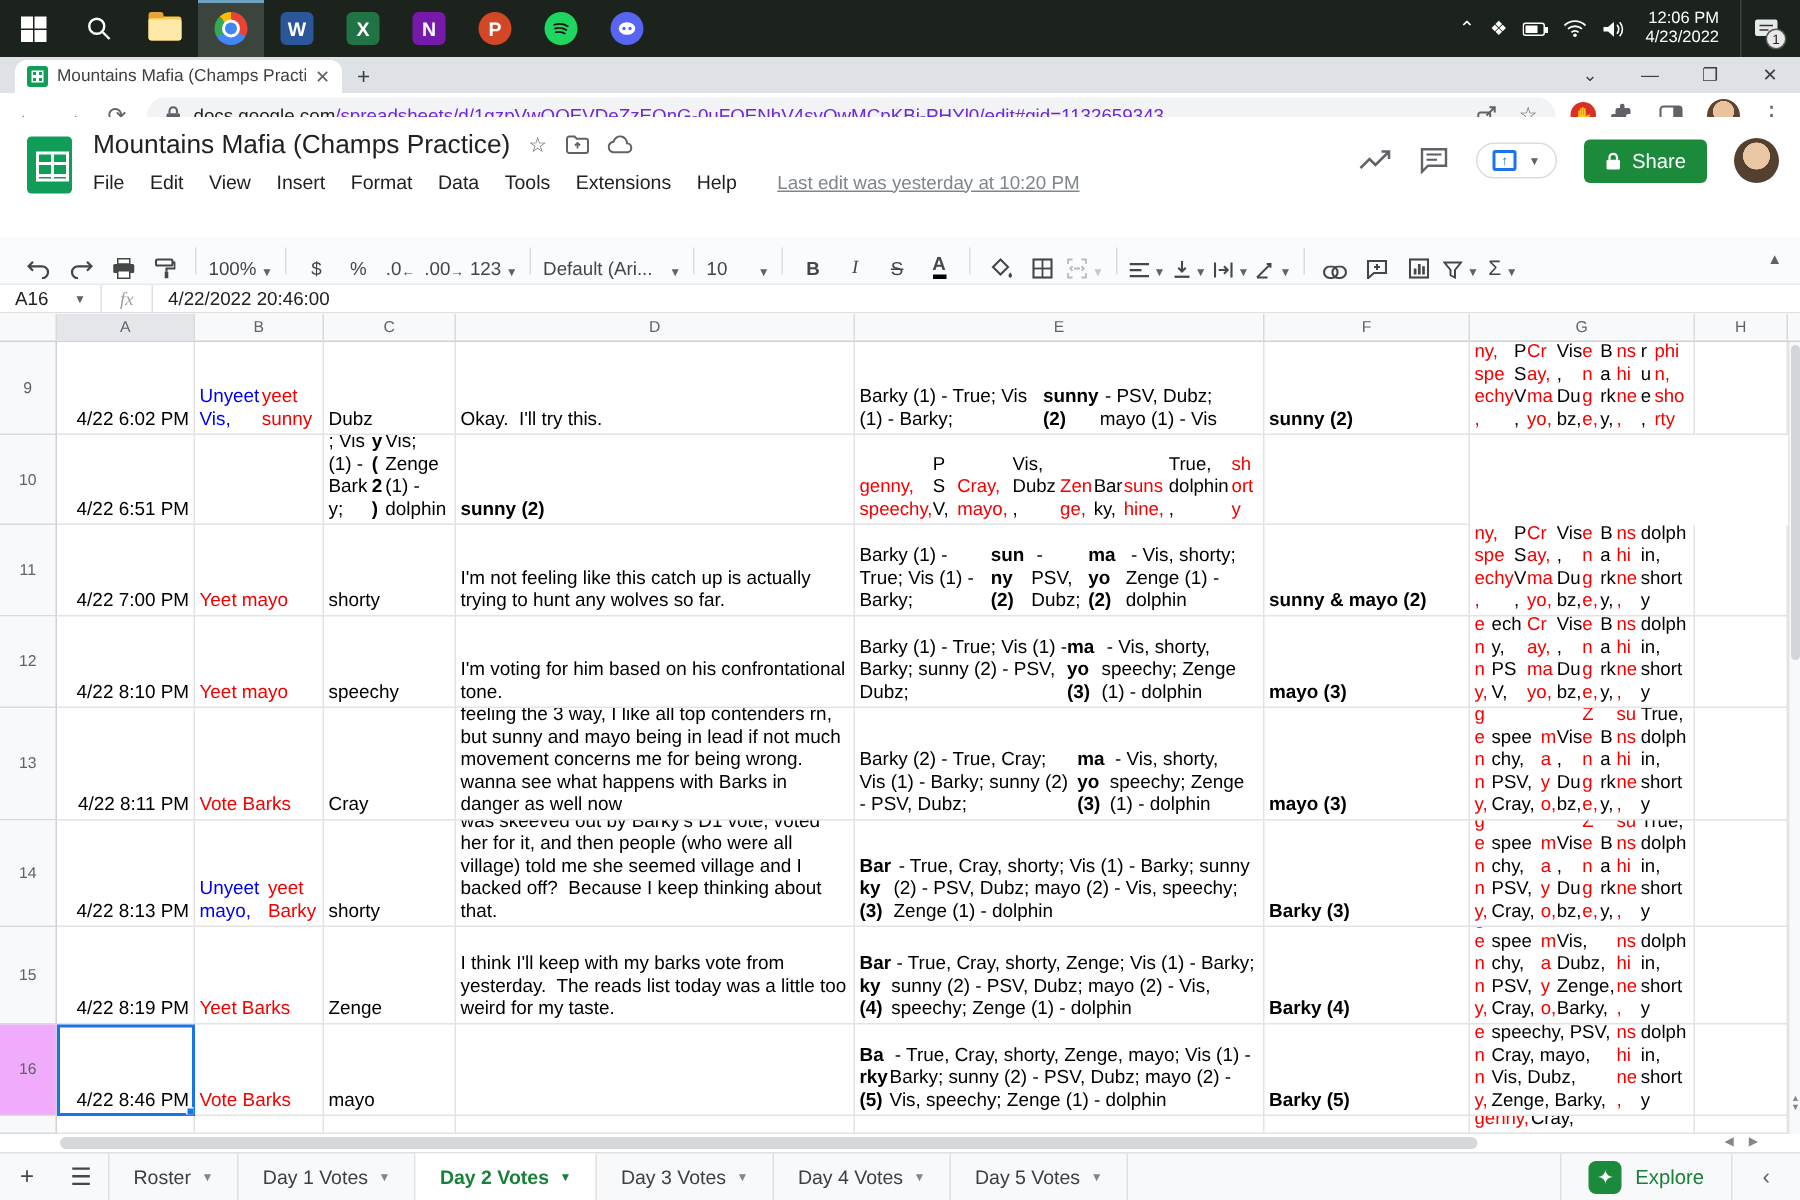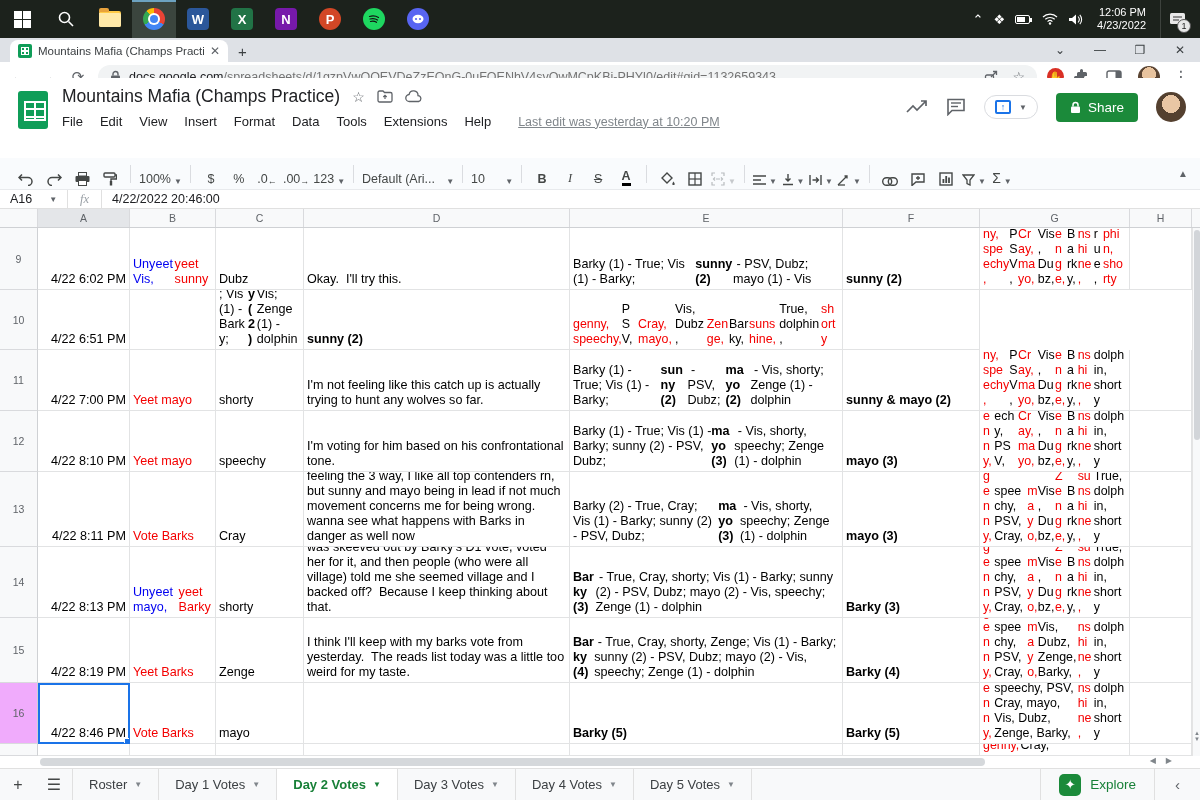--- a/index.html
+++ b/index.html
@@ -34,21 +34,21 @@
   .tab-title{font-size:11.5px;color:#3c4043;white-space:nowrap;overflow:hidden;flex:1;}
   .favicon{width:14px;height:14px;background:#0f9d58;border-radius:2px;position:relative;flex:none;}
   .favicon:before{content:"";position:absolute;inset:3px;background:linear-gradient(#fff,#fff) 50% 0/2px 100% no-repeat,linear-gradient(#fff,#fff) 0 50%/100% 2px no-repeat,#0f9d58;border:1.5px solid #fff;}
   .tab-x{color:#5f6368;font-size:12px;}
   .newtab{color:#3c4043;font-size:15px;margin-left:10px;padding-bottom:2px;}
   .winctl{margin-left:auto;display:flex;align-items:center;height:24px;}
   .winctl span{width:40px;text-align:center;color:#3c4043;font-size:12px;line-height:24px;}
   .addrbar{position:absolute;top:62px;left:0;width:1200px;height:30px;background:#fff;display:flex;align-items:center;padding:0 8px;gap:10px;border-bottom:1px solid #e8eaed;}
   .navic{color:#5f6368;font-size:15px;width:20px;text-align:center;}
   .omnibox{flex:1;height:24px;background:#f1f3f4;border-radius:12px;display:flex;align-items:center;padding:0 12px;gap:8px;font-size:12.5px;color:#202124;}
-  .omni-url span.path{color:#737373;}
+  .omni-url span.path{color:#6d28d9;}
   .extic{width:22px;text-align:center;color:#5f6368;}
   .handblock{width:17px;height:17px;border-radius:50%;background:#d93025;color:#fff;font-size:10px;display:flex;align-items:center;justify-content:center;}
   .avatar{width:22px;height:22px;border-radius:50%;background:radial-gradient(circle at 50% 38%,#e8c39e 0 40%,#5b4432 41% 75%,#8a6f5a 76%);}
 
   
   .appheader{position:absolute;top:78px;left:0;width:1200px;height:66px;background:#fff;}
   .slogo{position:absolute;left:18px;top:10px;width:34px;height:44px;display:flex;align-items:center;}
   .slogo .sq{width:30px;height:38px;background:#0f9d58;border-radius:3px;position:relative;}
   .slogo .sq:before{content:"";position:absolute;left:6px;top:10px;width:18px;height:16px;background:linear-gradient(#fff,#fff) 50% 0/2px 100% no-repeat,linear-gradient(#fff,#fff) 0 33%/100% 2px no-repeat,linear-gradient(#fff,#fff) 0 90%/100% 2px no-repeat,#0f9d58;border:2px solid #fff;}
   .title-row{position:absolute;left:62px;top:8px;display:flex;align-items:center;gap:12px;}
@@ -560,21 +560,21 @@
           <div class="cell c-f">Barky (4)</div>
           <div class="cell c-g"><span class="t-red">genny, </span><span>speechy, PSV, Cray, </span><span class="t-red">mayo, </span><span>Vis, Dubz, Zenge, Barky, </span><span class="t-red">sunshine, </span><span>True, dolphin, shorty</span></div>
           <div class="cell c-h"></div>
         </div>
         <div class="grow" style="height: 61px;">
           <div class="rowhdr hl">16</div>
           <div class="cell c-a selcell">4/22 8:46 PM<i class="fillhandle"></i></div>
           <div class="cell c-b"><span class="t-red">Vote Barks</span></div>
           <div class="cell c-c">mayo</div>
           <div class="cell c-d"></div>
-          <div class="cell c-e"><span class="t-bold">Barky (5)</span></div>
+          <div class="cell c-e"><span class="t-bold">Barky (5)</span><span> - True, Cray, shorty, Zenge, mayo; Vis (1) - Barky; sunny (2) - PSV, Dubz; mayo (2) - Vis, speechy; Zenge (1) - dolphin</span></div>
           <div class="cell c-f">Barky (5)</div>
           <div class="cell c-g"><span class="t-red">genny, </span><span>speechy, PSV, Cray, mayo, Vis, Dubz, Zenge, Barky, </span><span class="t-red">sunshine, </span><span>True, dolphin, shorty</span></div>
           <div class="cell c-h"></div>
         </div>
         <div class="grow" style="height: 12px;">
           <div class="rowhdr"></div>
           <div class="cell c-a"></div>
           <div class="cell c-b"></div>
           <div class="cell c-c"></div>
           <div class="cell c-d"></div>

